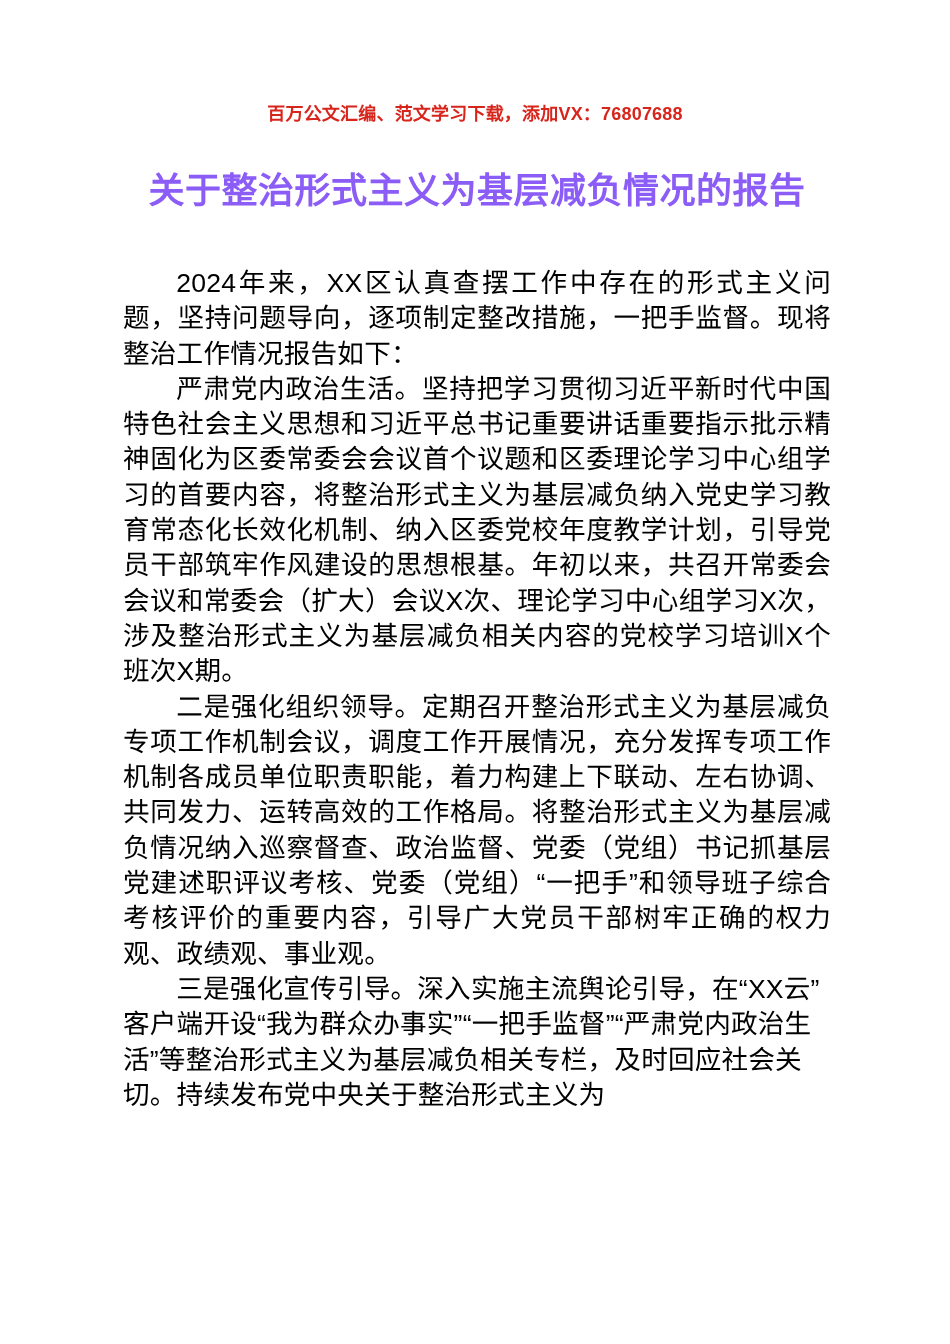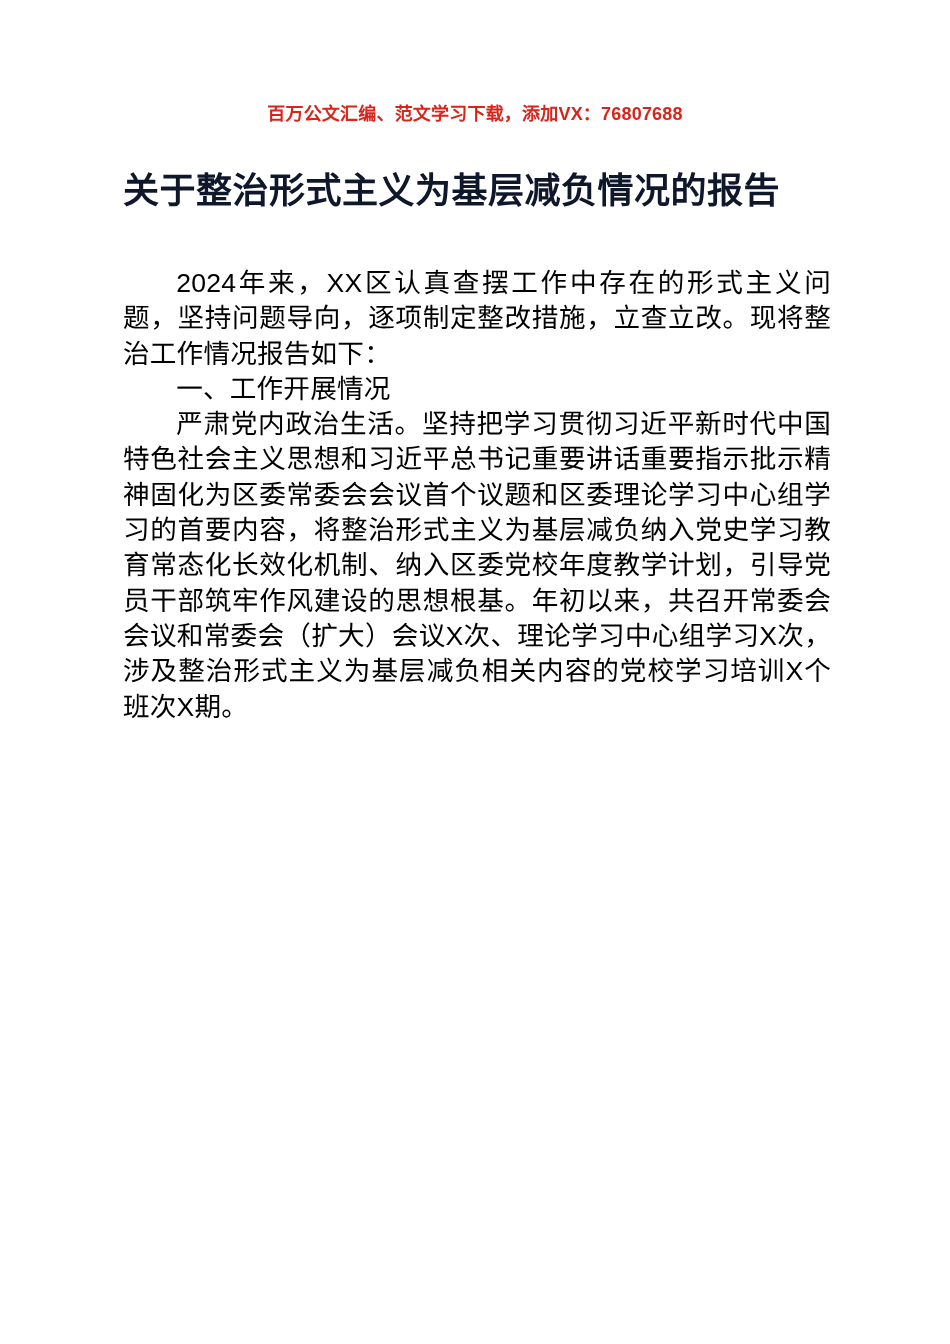--- a/index.html
+++ b/index.html
@@ -46,22 +46,22 @@
     top: 0;
     width: 708px;
   }
 
   .doc-title {
     margin: 0;
     padding: 0;
     font-size: 36px;
     font-weight: 700;
     line-height: 1.15;
-    color: #0f172a;
-    text-align: left;
+    color: #8b5cf6;
+    text-align: center;
     letter-spacing: 0.5px;
     position: absolute;
     top: 170px;
     left: 0;
     width: 708px;
   }
 
   .doc-content {
     position: absolute;
     top: 266px;
@@ -94,24 +94,25 @@
 <div id="page">
 
   <div class="promo-header">百万公文汇编、范文学习下载，添加VX：76807688</div>
 
   <div class="doc-body">
 
     <h1 class="doc-title">关于整治形式主义为基层减负情况的报告</h1>
 
     <div class="doc-content">
 
-      <p>2024年来，XX区认真查摆工作中存在的形式主义问题，坚持问题导向，逐项制定整改措施，立查立改。现将整治工作情况报告如下：</p>
+      <p>2024年来，XX区认真查摆工作中存在的形式主义问题，坚持问题导向，逐项制定整改措施，一把手监督。现将整治工作情况报告如下：</p>
 
-      <p>一、工作开展情况</p>
 
 
       <p>严肃党内政治生活。坚持把学习贯彻习近平新时代中国特色社会主义思想和习近平总书记重要讲话重要指示批示精神固化为区委常委会会议首个议题和区委理论学习中心组学习的首要内容，将整治形式主义为基层减负纳入党史学习教育常态化长效化机制、纳入区委党校年度教学计划，引导党员干部筑牢作风建设的思想根基。年初以来，共召开常委会会议和常委会（扩大）会议X次、理论学习中心组学习X次，涉及整治形式主义为基层减负相关内容的党校学习培训X个班次X期。</p>
 
+      <p>二是强化组织领导。定期召开整治形式主义为基层减负专项工作机制会议，调度工作开展情况，充分发挥专项工作机制各成员单位职责职能，着力构建上下联动、左右协调、共同发力、运转高效的工作格局。将整治形式主义为基层减负情况纳入巡察督查、政治监督、党委（党组）书记抓基层党建述职评议考核、党委（党组）“一把手”和领导班子综合考核评价的重要内容，引导广大党员干部树牢正确的权力观、政绩观、事业观。</p>
 
+      <p class="tail">三是强化宣传引导。深入实施主流舆论引导，在“XX云”客户端开设“我为群众办事实”“一把手监督”“严肃党内政治生活”等整治形式主义为基层减负相关专栏，及时回应社会关切。持续发布党中央关于整治形式主义为</p>
 
     </div>
   </div>
 </div>
 
 </body></html>

